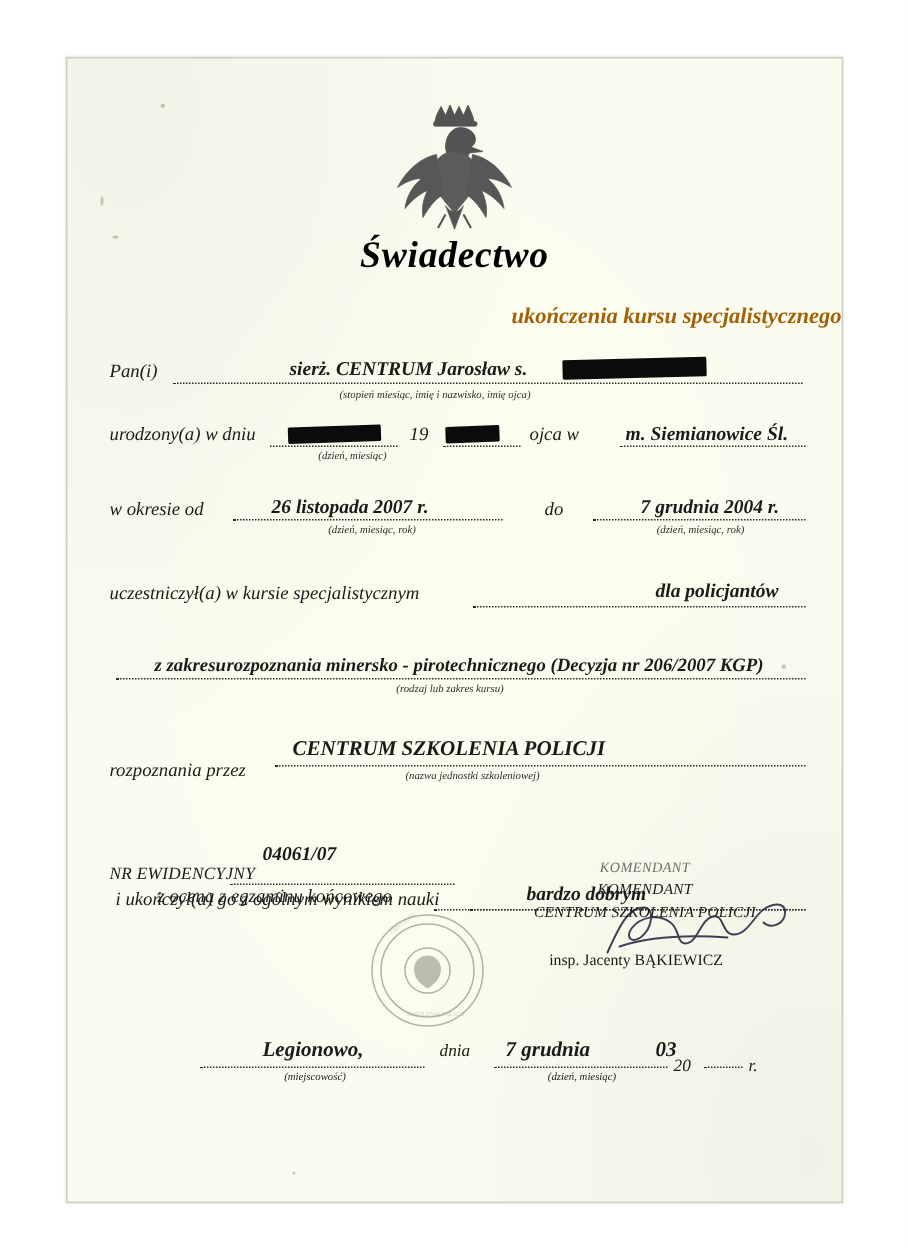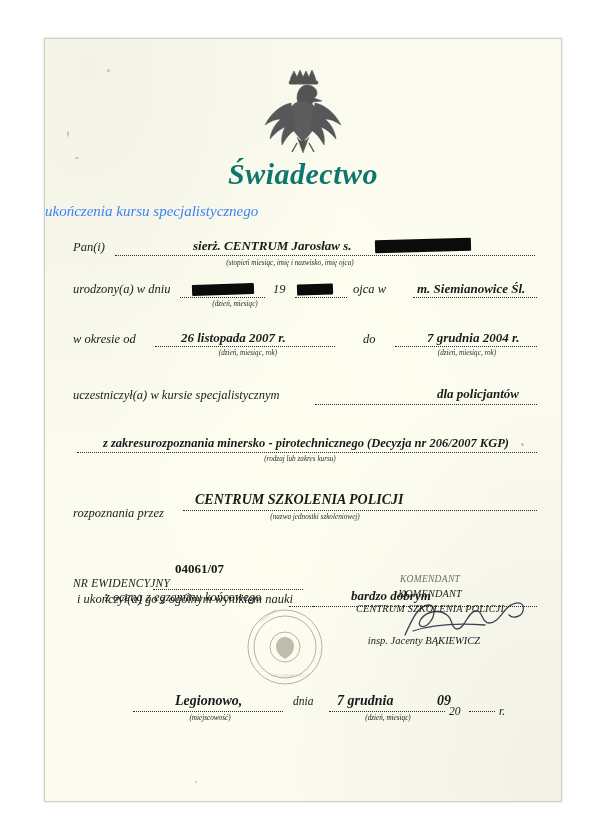--- a/index.html
+++ b/index.html
@@ -66,35 +66,35 @@
   
   #title {
     position: absolute;
     top: 118px;
     left: 0;
     width: 100%;
     text-align: center;
     font-family: "Liberation Serif", serif;
     font-weight: bold;
     font-style: italic;
-    font-size: 30px;
+    font-size: 25px;
     letter-spacing: 0.5px;
-    color: #0f766e;
+    color: #000000;
   }
   #subtitle {
     position: absolute;
     top: 164px;
     left: 0;
     width: 100%;
-    text-align: left;
+    text-align: right;
     font-family: "Liberation Serif", serif;
-    font-weight: normal;
+    font-weight: bold;
     font-style: italic;
     font-size: 15px;
-    color: #3b82f6;
+    color: #a16207;
   }
 
   
   #form {
     position: absolute;
     left: 0;
     top: 196px;
     width: 516px;
   }
 
@@ -145,20 +145,21 @@
     font-size: 11.5px;
     font-style: italic;
     letter-spacing: 0.2px;
   }
   #nr-value {
     position: absolute;
     left: 130px;
     top: 522px;
     font-size: 13px;
     font-weight: bold;
+    font-style: italic;
   }
   #nr-dots {
     position: absolute;
     left: 108px;
     top: 550px;
     width: 150px;
     border-bottom: 1px dotted #2a2a2a;
   }
 
   
@@ -181,21 +182,20 @@
     color: #6e6e66;
     font-size: 9.5px;
   }
   #signature-name {
     position: absolute;
     right: 42px;
     top: 596px;
     width: 190px;
     text-align: center;
     font-size: 10.5px;
-    font-style: italic;
   }
 
   
   #signature {
     position: absolute;
     right: 32px;
     top: 556px;
     width: 130px;
     height: 48px;
     opacity: 0.85;
@@ -380,19 +380,19 @@
       <span class="f-fill" style="left:130px; top:0px;">Legionowo,</span>
       <span class="f-dots" style="left:88px; top:18px; width:150px;"></span>
       <span class="f-hint" style="left:110px; top:21px; width:110px;">(miejscowość)</span>
 
       <span class="f-lbl" style="left:248px; top:2px;">dnia</span>
       <span class="f-fill" style="left:292px; top:0px;">7 grudnia</span>
       <span class="f-dots" style="left:284px; top:18px; width:116px;"></span>
       <span class="f-hint" style="left:286px; top:21px; width:114px;">(dzień, miesiąc)</span>
 
       <span class="f-lbl" style="left:404px; top:12px;">20</span>
-      <span class="f-fill" style="left:392px; top:0px;">09</span>
+      <span class="f-fill" style="left:392px; top:0px;">03</span>
       <span class="f-dots" style="left:424px; top:18px; width:26px;"></span>
       <span class="f-lbl" style="left:454px; top:12px;">r.</span>
     </div>
 
   </div>
 </div>
 
 </body></html>

